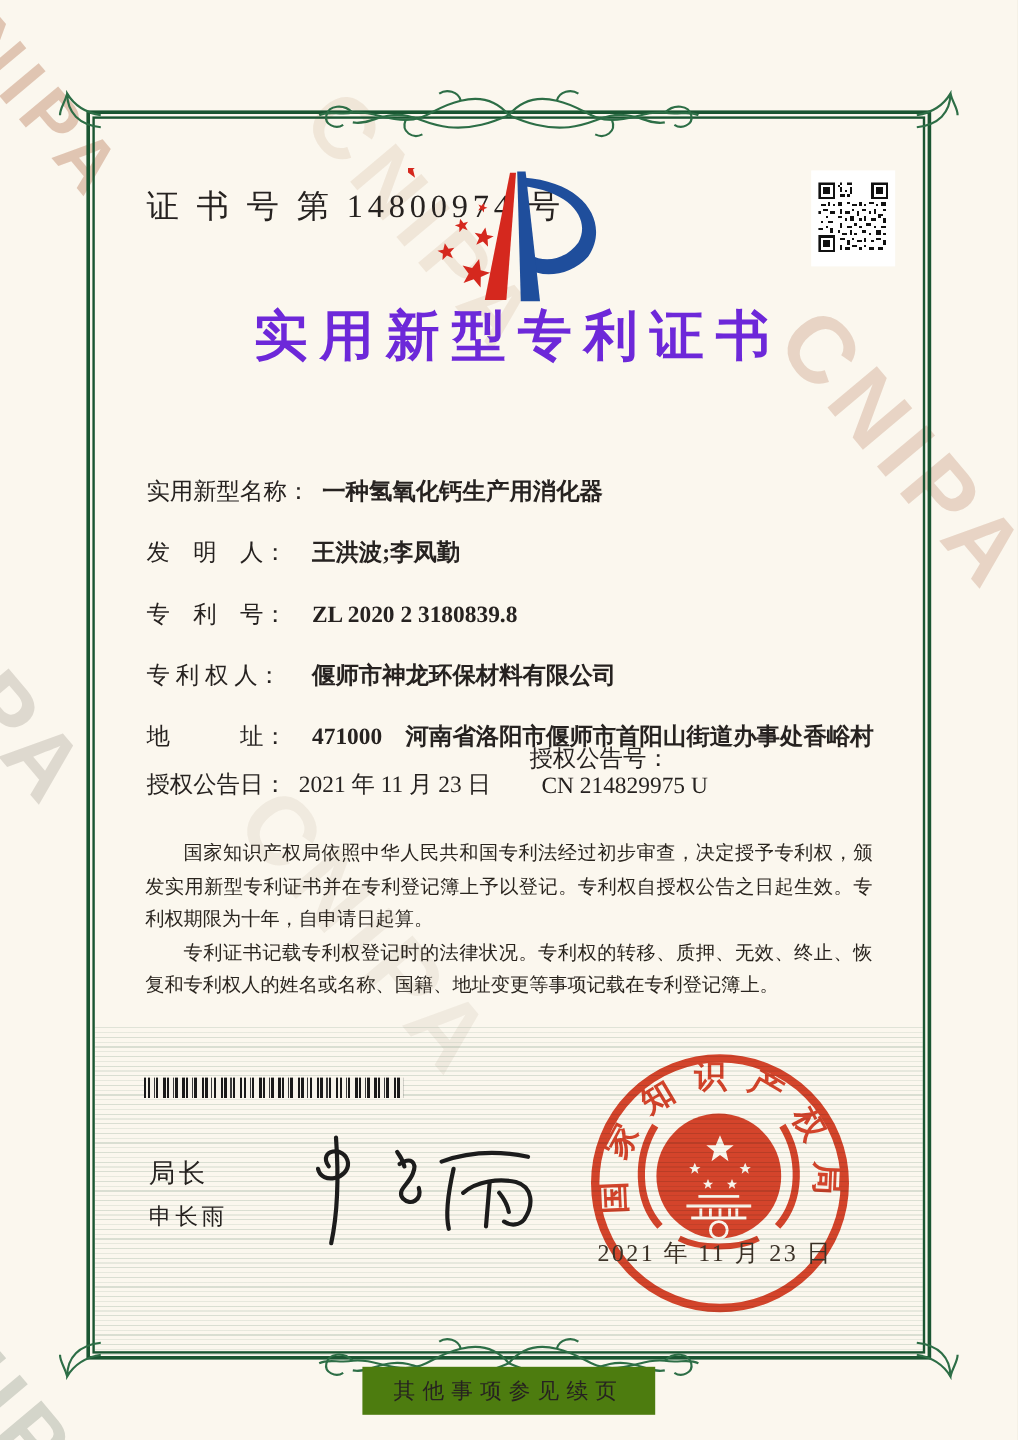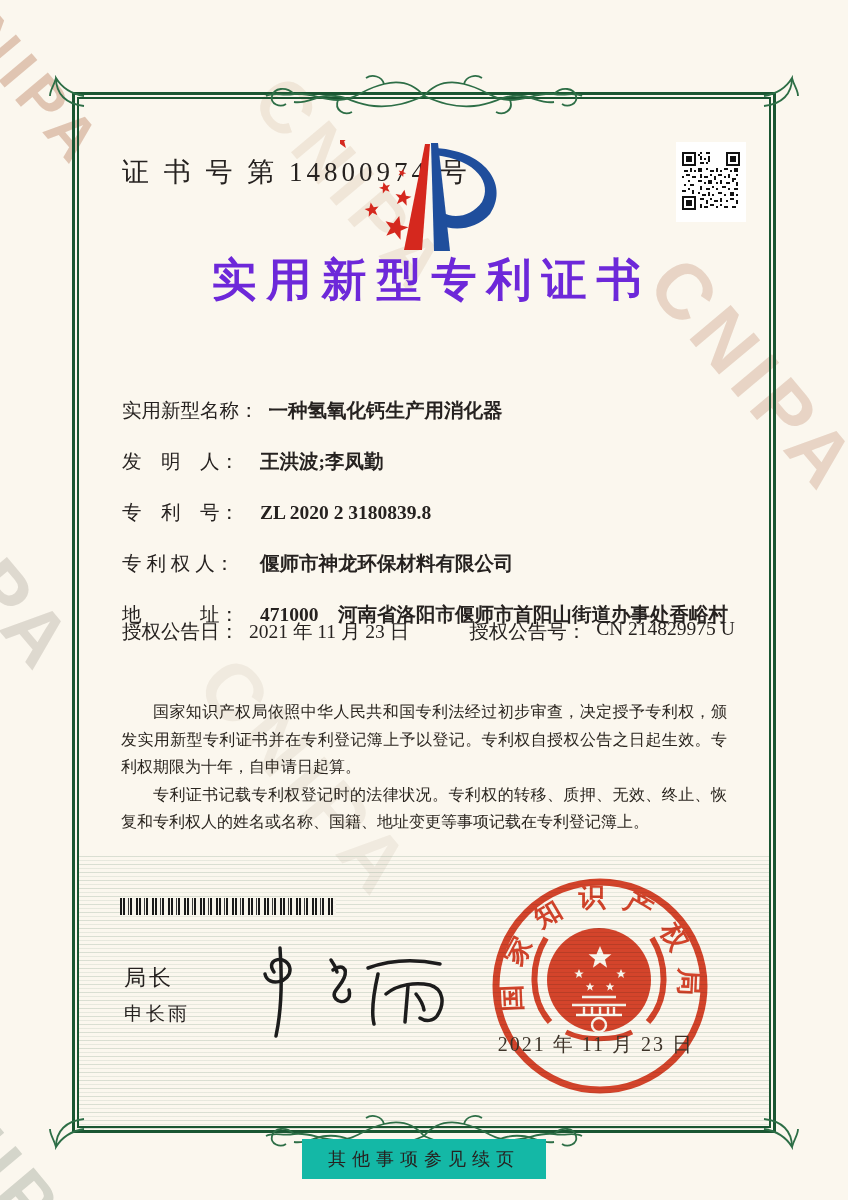--- a/index.html
+++ b/index.html
@@ -23,37 +23,37 @@
       display:flex;justify-content:center;z-index:4;}
   .qr svg{width:58px;height:58px;margin-top:10px;}
   .title{position:absolute;left:15px;right:0;top:250px;text-align:center;z-index:4;
          font-size:45px;font-weight:bold;letter-spacing:10px;color:#6d28d9;}
   .fields{position:absolute;left:122px;top:352px;width:610px;font-size:19.5px;z-index:4;margin-top:48px;}
   .field{display:flex;margin-bottom:29px;line-height:22px;}
   .field .lab{flex:0 0 auto;min-width:128px;}
   .field .val{margin-left:10px;font-weight:bold;}
   .grant{position:absolute;left:122px;top:618px;font-size:19.5px;display:flex;z-index:4;align-items:flex-end;}
   .grant .pair{display:flex;}
-  .grant .g2{margin-left:60px;}
+  .grant .g2{margin-left:32px;flex-direction:column;}
   .grant .val{margin-left:10px;}
   .paras{position:absolute;left:121px;width:606px;top:698px;z-index:4;
          font-size:16px;line-height:1.72;text-align:justify;color:#2a251f;}
   .paras p{margin:0;text-indent:2em;}
   .barcode{position:absolute;left:120px;top:898px;width:216px;height:17px;z-index:4;
       background:repeating-linear-gradient(90deg,
         #191919 0 2px,#f6f3ea 2px 3px,#191919 3px 5px,#f6f3ea 5px 8px,
         #3a3a3a 8px 9px,#f6f3ea 9px 10px,#191919 10px 12px,#f6f3ea 12px 16px);}
   .signer-title{position:absolute;left:124px;top:963px;font-size:22px;letter-spacing:3px;z-index:4;}
   .signer-name{position:absolute;left:124px;top:1001px;font-size:19px;letter-spacing:3px;z-index:4;}
   .autograph{position:absolute;left:230px;top:942px;z-index:4;}
   .seal{position:absolute;left:478px;top:868px;z-index:5;mix-blend-mode:multiply;opacity:.95;}
   .page-no{position:absolute;left:0;right:0;top:1097px;text-align:center;font-size:16px;
            letter-spacing:2px;z-index:4;}
   .cont{position:absolute;left:50%;transform:translateX(-50%);top:1139px;z-index:6;
-        background:#14b8a6;padding:8px 26px;font-size:18px;letter-spacing:6px;}
+        background:#4d7c0f;padding:8px 26px;font-size:18px;letter-spacing:6px;}
   .orn{position:absolute;z-index:3;}
   .curl{position:absolute;z-index:3;}
 </style>
 </head>
 <body>
 
 <div class="page">
 
   <span class="watermark" style="left:-28px;top:-40px;font-size:62px;color:rgba(202,156,130,.55);">CNIPA</span>
   <span class="watermark" style="left:300px;top:60px;font-size:72px;color:rgba(212,188,162,.28);">CNIPA</span>

